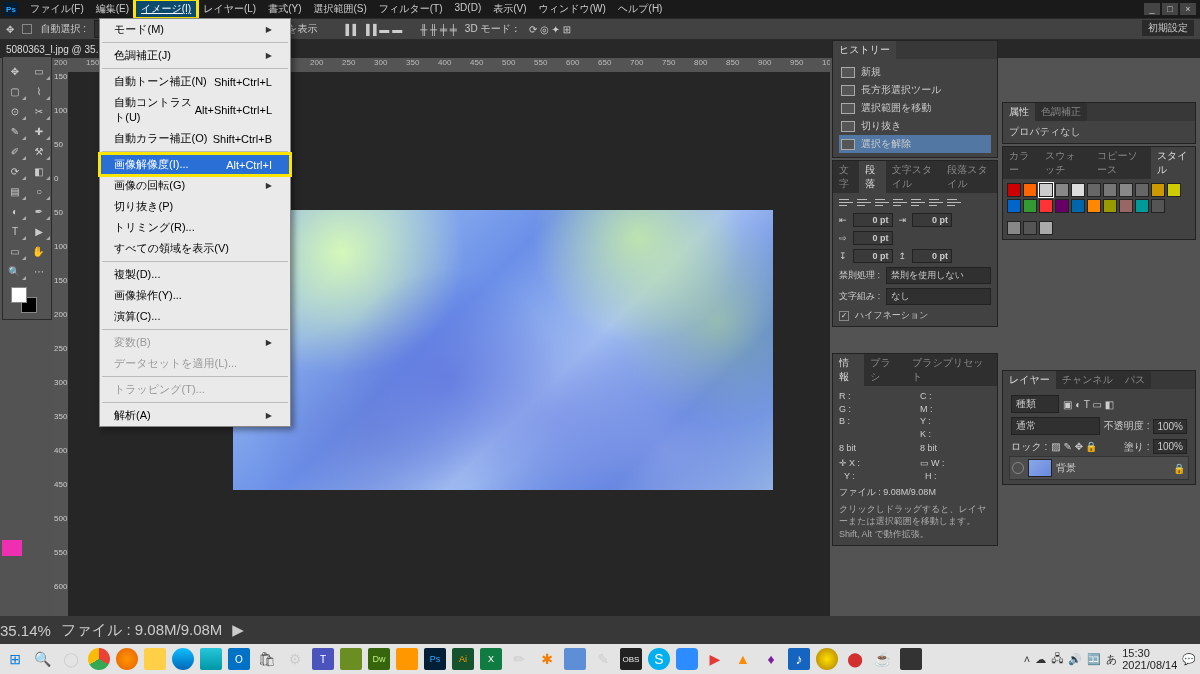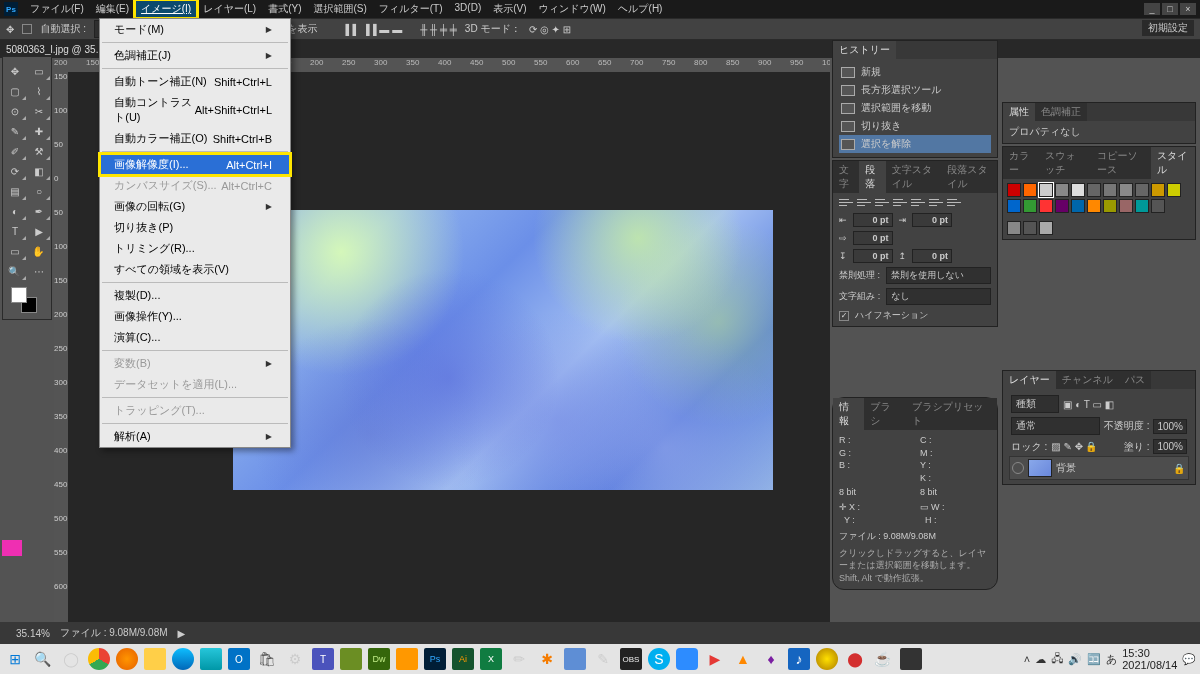--- a/index.html
+++ b/index.html
@@ -83,21 +83,21 @@
 .info-body { font-size: 9px; line-height: 1.4; }
 .info-grid { display: grid; grid-template-columns: 1fr 1fr; gap: 2px 10px; }
 
 .layers-body { font-size: 10px; }
 .layer-row { display: flex; align-items: center; gap: 4px; background: #4d4d4d; border: 1px solid #333; padding: 2px; }
 .layer-thumb { width: 24px; height: 18px; background: linear-gradient(135deg,#89a8ea,#6a88dc); border: 1px solid #222; }
 .eye { width: 12px; height: 12px; border: 1px solid #888; border-radius: 50%; }
 .ctrl-row { display: flex; align-items: center; gap: 4px; padding: 2px; }
 
 
-.statusbar { position: absolute; left: 0; right: 0; bottom: 30px; height: 22px; background: #383838; display: flex; align-items: center; padding: 0 16px; gap: 10px; font-size: 10px; }
+.statusbar { position: absolute; left: 0; right: 0; bottom: 30px; height: 28px; background: #383838; display: flex; align-items: center; padding: 0 0; gap: 10px; font-size: 15px; }
 
 
 .taskbar { position: absolute; left: 0; right: 0; bottom: 0; height: 30px; background: #e4e4e4; display: flex; align-items: center; padding: 0 4px; gap: 6px; }
 .tb-icon { width: 22px; height: 22px; display: flex; align-items: center; justify-content: center; font-size: 14px; border-radius: 2px; }
 .tb-sep { flex: 1; }
 .tray { display: flex; align-items: center; gap: 5px; color: #333; font-size: 11px; }
 .clock { font-size: 11px; text-align: left; line-height: 1.1; color: #222; }
 </style>
 </head>
 <body>
@@ -316,24 +316,20 @@
     </div>
     <div class="mi">
       <span>自動カラー補正(O)</span>
       <span>Shift+Ctrl+B</span>
     </div>
     <div class="sep"></div>
     <div class="mi hi">
       <span>画像解像度(I)...</span>
       <span>Alt+Ctrl+I</span>
     </div>
-    <div class="mi disabled">
-      <span>カンバスサイズ(S)...</span>
-      <span>Alt+Ctrl+C</span>
-    </div>
     <div class="mi">
       <span>画像の回転(G)</span>
       <span class="arrow">▶</span>
     </div>
     <div class="mi">
       <span>切り抜き(P)</span>
     </div>
     <div class="mi">
       <span>トリミング(R)...</span>
     </div>
@@ -439,21 +435,21 @@
           <span>文字組み :</span>
           <span class="sel">なし</span>
         </div>
       <div class="para-row">
           <span class="checkbox">✓</span>
           <span>ハイフネーション</span>
         </div>
     </div>
   </div>
 
-  <div class="panel" style="margin-top:68px;border-radius:12px;">
+  <div class="panel" style="margin-top:24px;">
     <div class="tabs" id="infoTabs">
         <div class="t active">情報</div>
         <div class="t">ブラシ</div>
         <div class="t">ブラシプリセット</div>
       </div>
     <div class="body info-body">
       <div class="info-grid">
         <div><span>R :</span><br><span>G :</span><br><span>B :</span></div>
         <div><span>C :</span><br><span>M :</span><br><span>Y :</span><br><span>K :</span></div>
         <div>8 bit</div>

